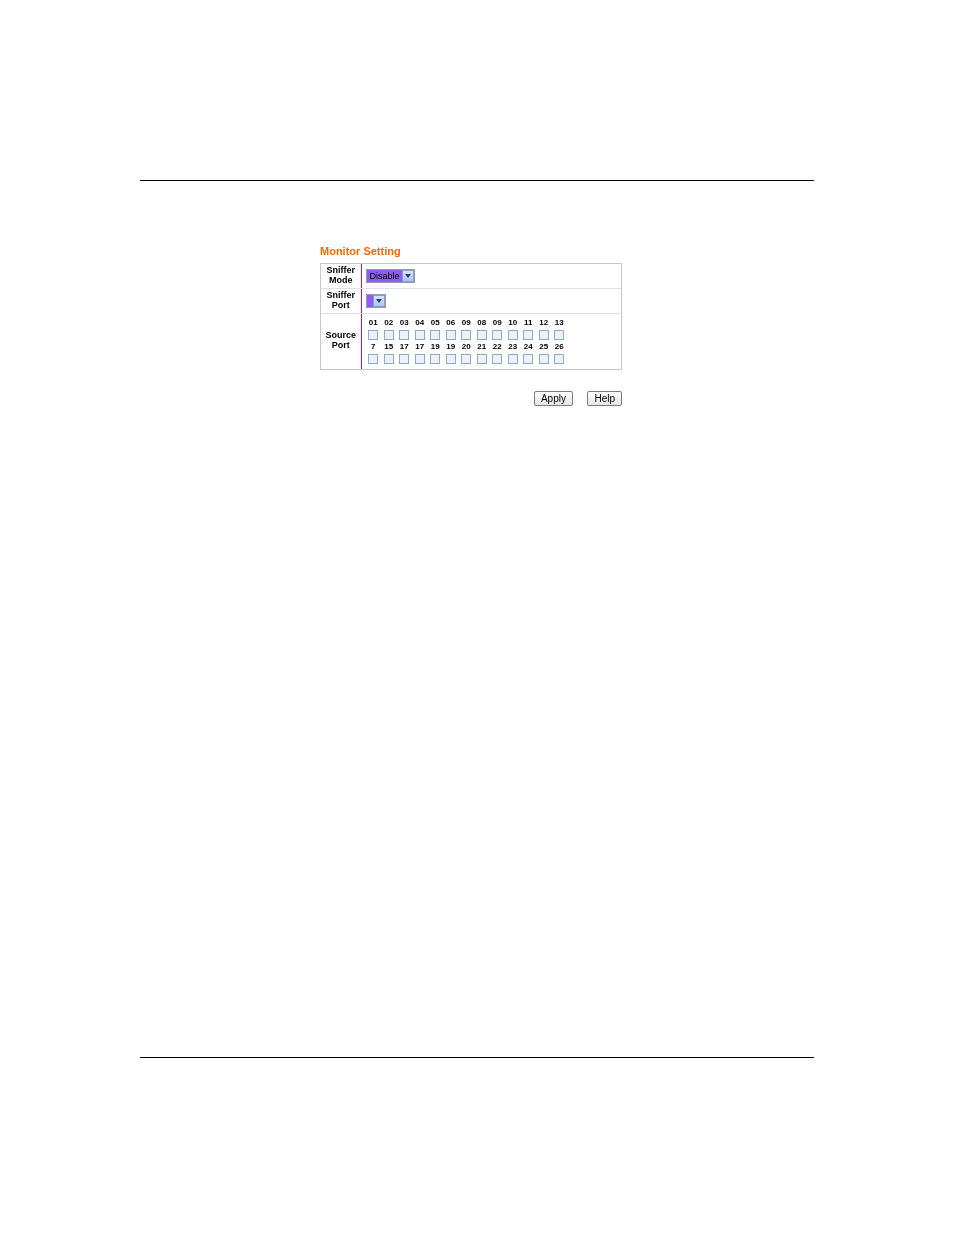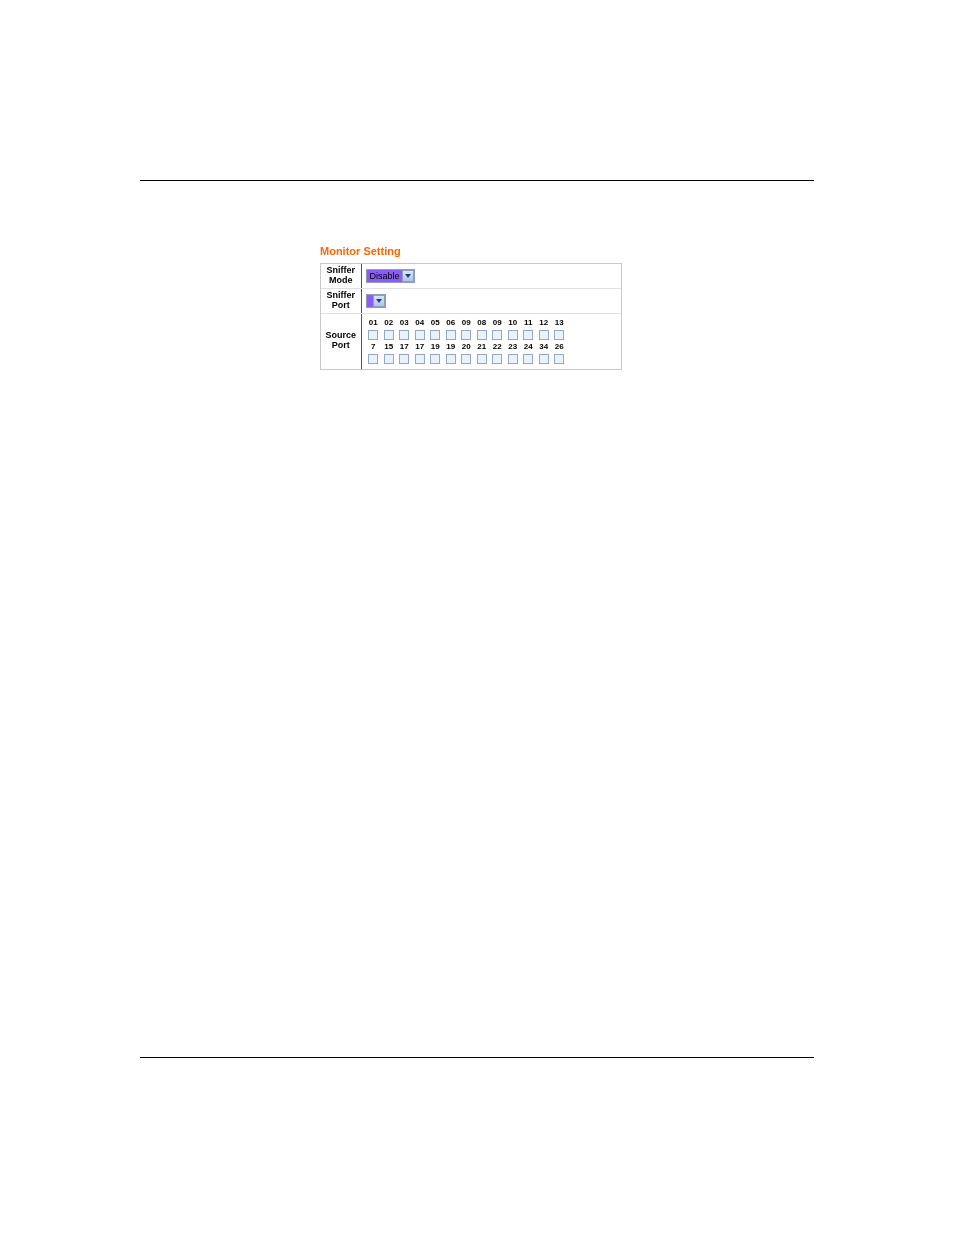--- a/index.html
+++ b/index.html
@@ -280,21 +280,21 @@
                     <div class="port-num">15</div>
                     <div class="port-num">17</div>
                     <div class="port-num">17</div>
                     <div class="port-num">19</div>
                     <div class="port-num">19</div>
                     <div class="port-num">20</div>
                     <div class="port-num">21</div>
                     <div class="port-num">22</div>
                     <div class="port-num">23</div>
                     <div class="port-num">24</div>
-                    <div class="port-num">34</div>
+                    <div class="port-num">25</div>
                     <div class="port-num">26</div>
                     <div class="port-chk">
                       <span class="checkbox"></span>
                     </div>
                     <div class="port-chk">
                       <span class="checkbox"></span>
                     </div>
                     <div class="port-chk">
                       <span class="checkbox"></span>
                     </div>
@@ -330,17 +330,21 @@
                     </div>
                   </div>
             </div>
           </div>
 
         </div>
       </div>
     </div>
   </div>
 
+  <div class="btnbar">
+    <span class="btn">Apply</span>
+    <span class="btn">Help</span>
+  </div>
 </div>
 
 <div class="hr-bottom"></div>
 
 </div>
 
 </body></html>

